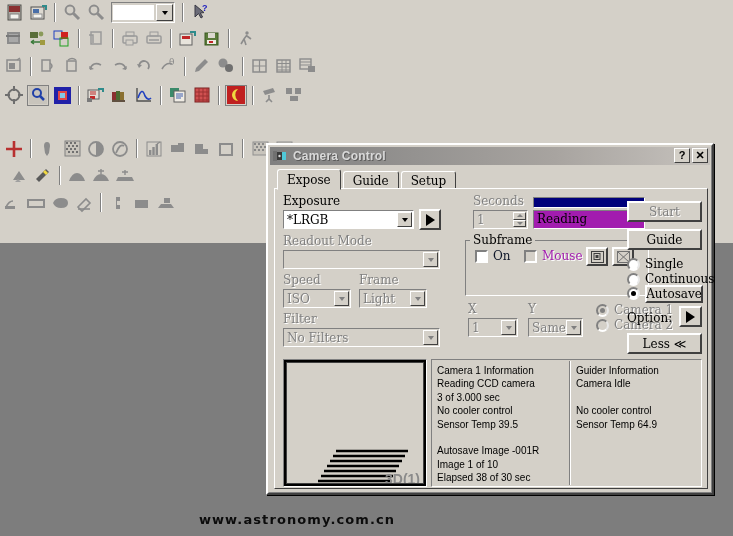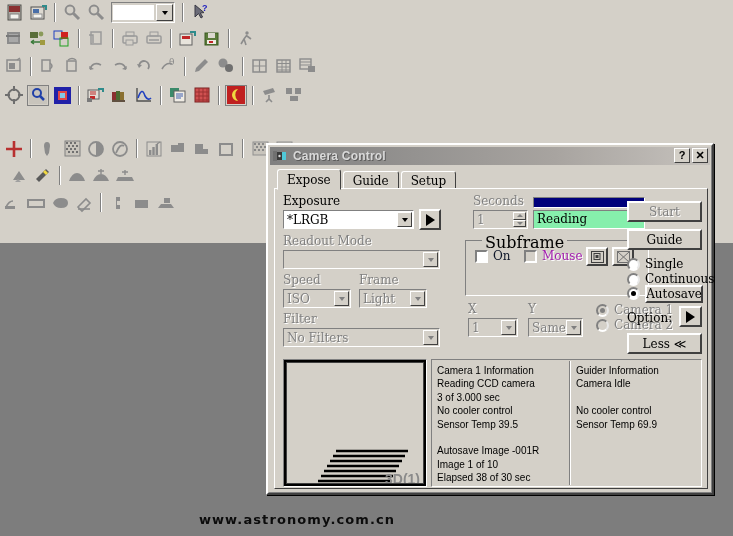--- a/index.html
+++ b/index.html
@@ -95,21 +95,21 @@
        display:flex;align-items:center;}
   .combo.dis{background:#d4d0c8;}
   .combo .ctxt{flex:1;padding-left:3px;font-family:"DejaVu Serif",serif;font-size:12px;
        color:#000;white-space:nowrap;overflow:hidden;}
   .combo.dis .ctxt{color:#808080;text-shadow:1px 1px 0 #fff;}
   .combo .cbtn{width:15px;height:15px;margin-right:1px;background:#d4d0c8;
        border:1px solid;border-color:#ffffff #404040 #404040 #ffffff;
        display:flex;align-items:center;justify-content:center;box-sizing:border-box;}
   .combo.dis .cbtn .tri-dn{border-top-color:#808080;}
 
-  .txtfield{position:absolute;height:19px;background:#86efac;box-sizing:border-box;
+  .txtfield{position:absolute;height:19px;background:#a21caf;box-sizing:border-box;
        border:1px solid;border-color:#808080 #ffffff #ffffff #808080;
        font-family:"DejaVu Serif",serif;font-size:12px;color:#000;
        padding-left:3px;line-height:17px;white-space:nowrap;overflow:hidden;}
   .txtfield.dis{background:#d4d0c8;color:#808080;text-shadow:1px 1px 0 #fff;}
 
   .btn{position:absolute;background:#d4d0c8;box-sizing:border-box;
        border:2px solid;border-color:#ffffff #404040 #404040 #ffffff;
        font-family:"DejaVu Serif",serif;font-size:12px;color:#000;
        display:flex;align-items:center;justify-content:center;}
   .btn.dis{color:#808080;text-shadow:1px 1px 0 #fff;}
@@ -129,22 +129,22 @@
   .spin .sb i{flex:1;background:#d4d0c8;border:1px solid;
        border-color:#ffffff #404040 #404040 #ffffff;box-sizing:border-box;
        display:flex;align-items:center;justify-content:center;}
   .mini-up{width:0;height:0;border-left:3px solid transparent;
        border-right:3px solid transparent;border-bottom:3px solid #808080;}
   .mini-dn{width:0;height:0;border-left:3px solid transparent;
        border-right:3px solid transparent;border-top:3px solid #808080;}
 
   .groupbox{position:absolute;border:1px solid;
        border-color:#808080 #ffffff #ffffff #808080;box-sizing:border-box;}
-  .groupbox>.gtitle{position:absolute;left:16px;top:-8px;background:#d4d0c8;
-       padding:0 3px;font-family:"DejaVu Serif",serif;font-size:16px;color:#000;}
+  .groupbox>.gtitle{position:absolute;left:4px;top:-8px;background:#d4d0c8;
+       padding:0 3px;font-family:"DejaVu Serif",serif;font-size:12px;color:#000;}
 
   .cbwrap{position:absolute;display:flex;align-items:center;}
   .cbox{width:13px;height:13px;background:#fff;box-sizing:border-box;
        border:2px solid;border-color:#808080 #ffffff #ffffff #808080;}
   .cbox.dis{background:#d4d0c8;}
   .cblab{margin-left:5px;font-family:"DejaVu Serif",serif;font-size:12px;color:#0f172a;}
   .cblab.dis{color:#a21caf;text-shadow:1px 1px 0 #fff;}
 
   .rbwrap{position:absolute;display:flex;align-items:center;}
   .rbox{width:13px;height:13px;border-radius:50%;background:#fff;box-sizing:border-box;
@@ -832,18 +832,18 @@
 No cooler control
 Sensor Temp 39.5
 
 Autosave Image -001R
 Image 1 of 10
 Elapsed 38 of 30 sec</div>
       <div class="infotxt" style="left:301px;top:175px;width:124px;">Guider Information
 Camera Idle
 
 No cooler control
-Sensor Temp 69.9</div>
+Sensor Temp 64.9</div>
 
     </div>
   </div>
 
 </div>
 
 </body></html>

